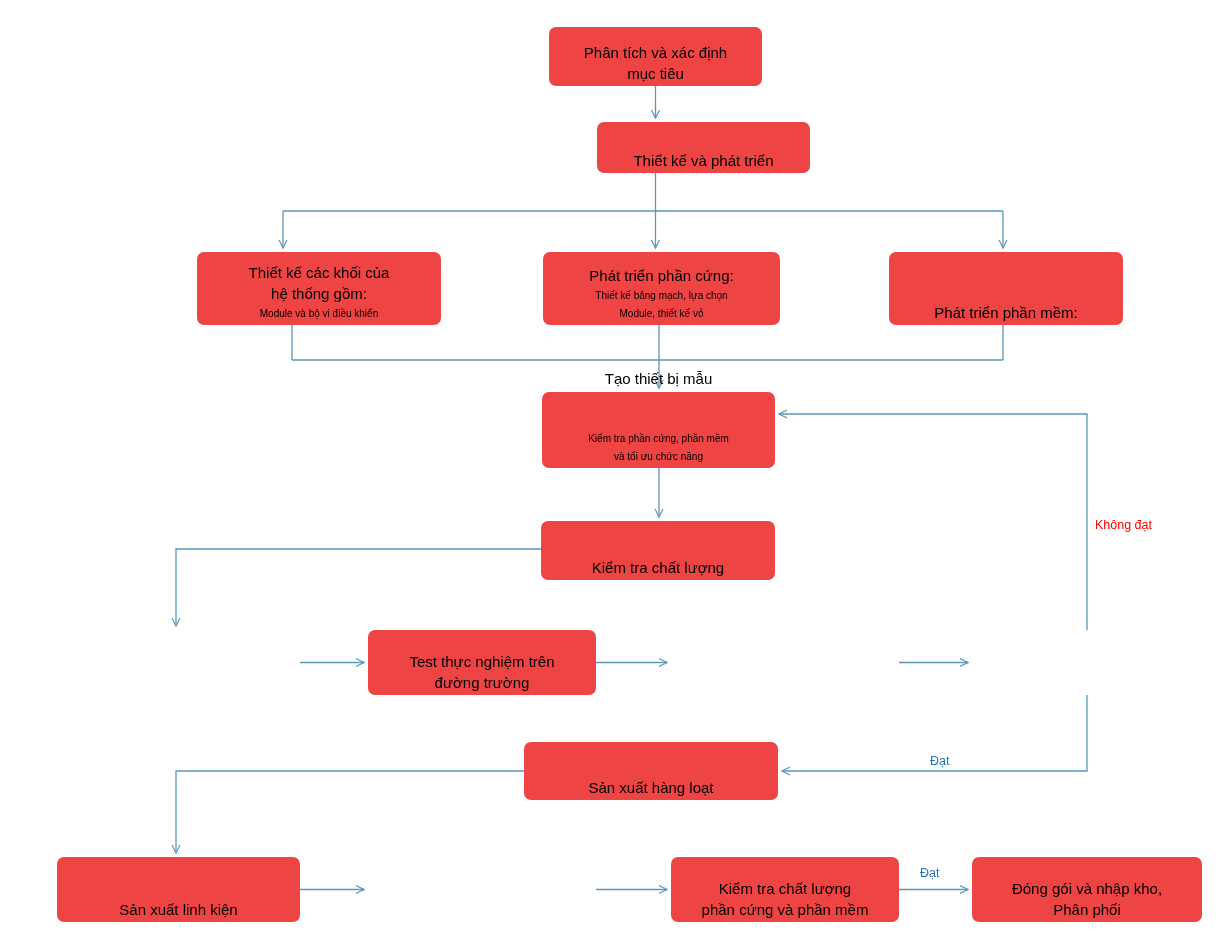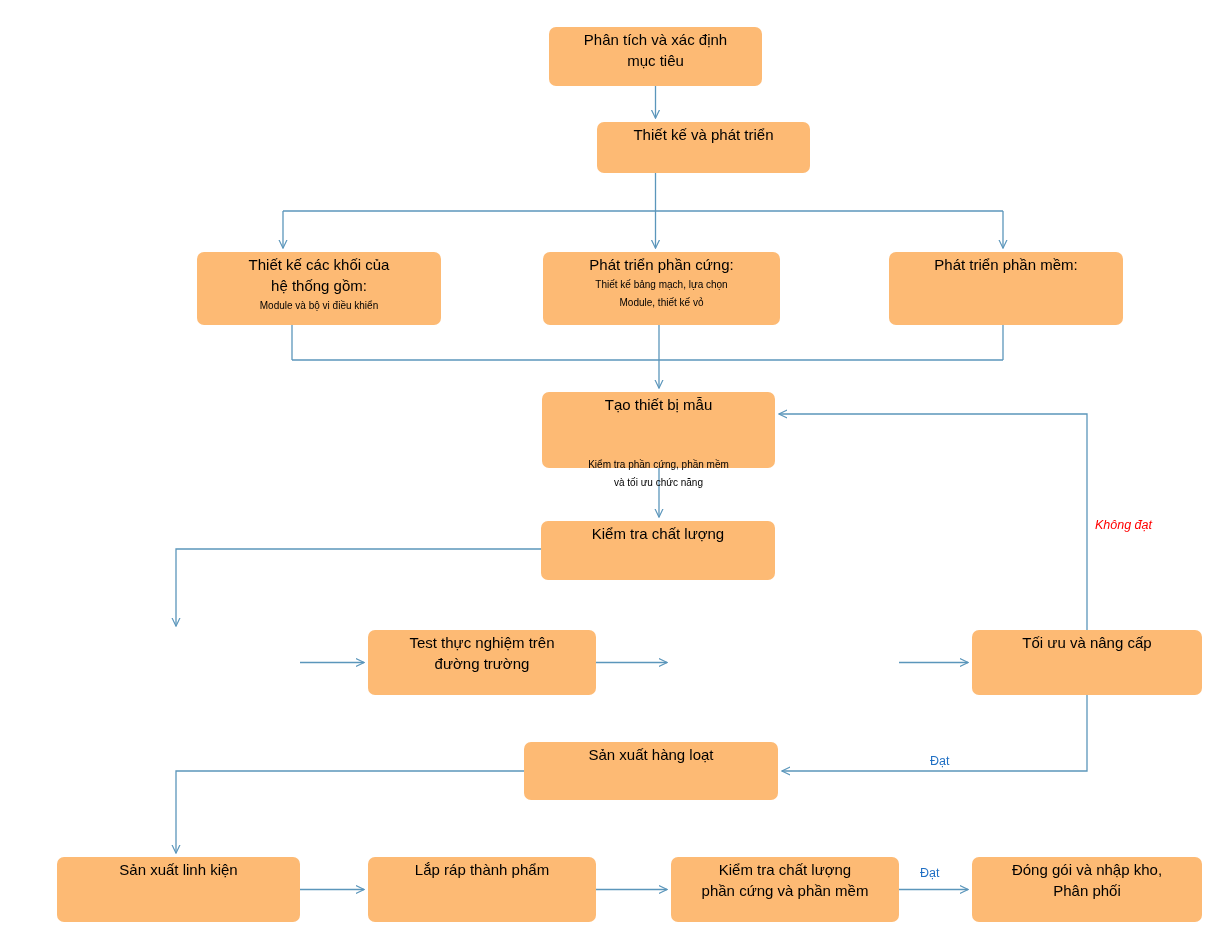--- a/index.html
+++ b/index.html
@@ -22,26 +22,26 @@
     position: absolute;
     left: 0;
     top: 0;
     width: 1229px;
     height: 947px;
     pointer-events: none;
   }
   .node {
     position: absolute;
     box-sizing: border-box;
-    background: #fdba74;
+    background: #ef4444;
     border-radius: 7px;
     display: flex;
     flex-direction: column;
     align-items: center;
-    justify-content: flex-start;
+    justify-content: flex-end;
     text-align: center;
     color: #000000;
     padding: 2px 6px;
   }
   .node .title {
     font-size: 15px;
     line-height: 21px;
     white-space: pre-line;
   }
   .node .sub {
@@ -52,21 +52,21 @@
   }
   .node.solo .title {
     font-size: 15px;
   }
   .edge-label {
     position: absolute;
     font-size: 12.5px;
     line-height: 15px;
     white-space: nowrap;
   }
-  .edge-label.red { color: #ff0000; font-style: italic; }
+  .edge-label.red { color: #ff0000; }
   .edge-label.blue { color: #1f6fc4; }
 </style>
 </head>
 <body>
 
 <div id="canvas">
 
   <svg id="edges" viewBox="0 0 1229 947" width="1229" height="947" xmlns="http://www.w3.org/2000/svg">
     <defs>
       <marker id="arrow" viewBox="0 0 10 10" refX="9" refY="5" markerWidth="7" markerHeight="7" orient="auto-start-reverse">
@@ -144,35 +144,29 @@
     <div class="title">Kiểm tra chất lượng</div>
   </div>
 
 
   <div class="node" style="left:368px; top:630px; width:228px; height:65px;">
     <div class="title">Test thực nghiệm trên
 đường trường</div>
   </div>
 
 
-  <div class="node solo" style="left:972px; top:630px; width:230px; height:65px;">
-    <div class="title">Tối ưu và nâng cấp</div>
-  </div>
 
   <div class="node solo" style="left:524px; top:742px; width:254px; height:58px;">
     <div class="title">Sản xuất hàng loạt</div>
   </div>
 
   <div class="node solo" style="left:57px; top:857px; width:243px; height:65px;">
     <div class="title">Sản xuất linh kiện</div>
   </div>
 
-  <div class="node solo" style="left:368px; top:857px; width:228px; height:65px;">
-    <div class="title">Lắp ráp thành phẩm</div>
-  </div>
 
   <div class="node" style="left:671px; top:857px; width:228px; height:65px;">
     <div class="title">Kiểm tra chất lượng
 phần cứng và phần mềm</div>
   </div>
 
   <div class="node" style="left:972px; top:857px; width:230px; height:65px;">
     <div class="title">Đóng gói và nhập kho,
 Phân phối</div>
   </div>

